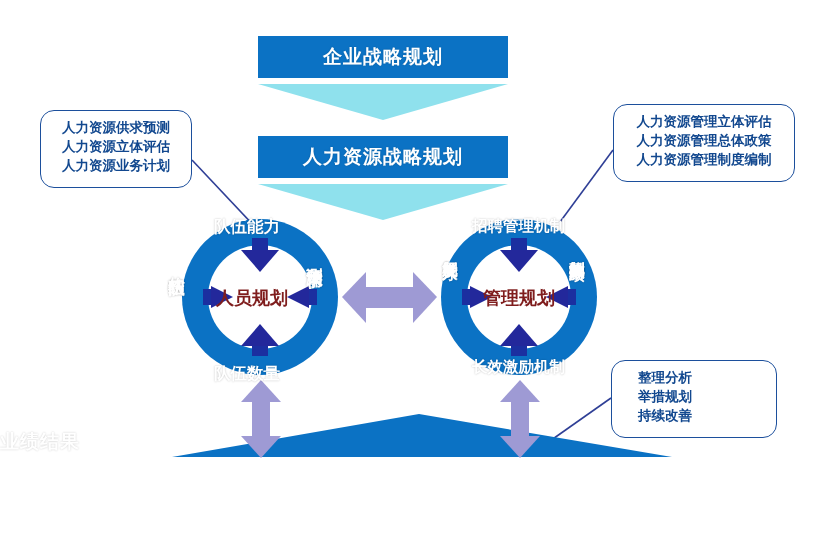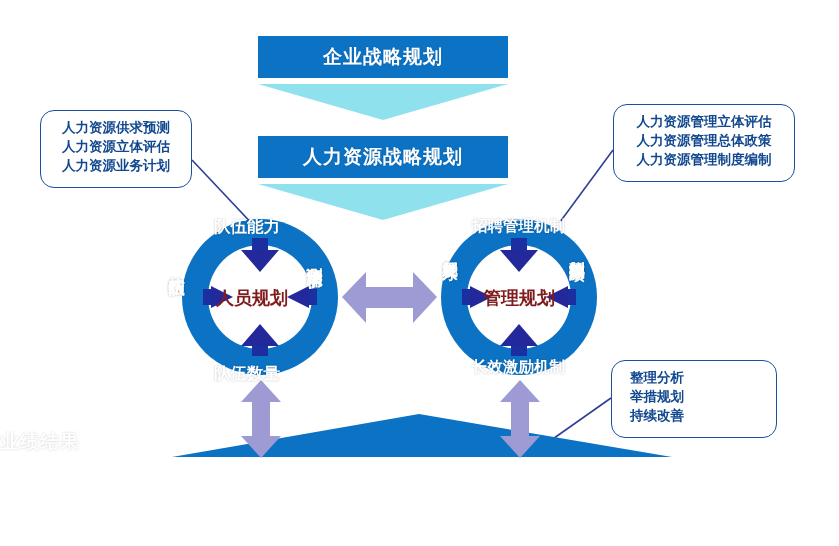--- a/index.html
+++ b/index.html
@@ -44,21 +44,21 @@
     font-weight:bold;
     font-size:13.5px;
     line-height:19px;
     padding:7px 10px;
     box-sizing:border-box;
     text-align:center;
     white-space:nowrap;
   }
   #callout-left{left:40px;top:110px;width:152px;height:78px;}
   #callout-right{left:613px;top:104px;width:182px;height:78px;}
-  #callout-bottom{left:611px;top:360px;width:166px;height:78px;text-align:left;padding-left:18px;}
+  #callout-bottom{left:611px;top:360px;width:166px;height:78px;text-align:left;padding-left:26px;}
   .callout div{pointer-events:none;}
 
   
   #art{position:absolute;left:0;top:0;width:839px;height:546px;}
 
   
   .ring-label{
     position:absolute;
     color:#ffffff;
     font-weight:bold;

